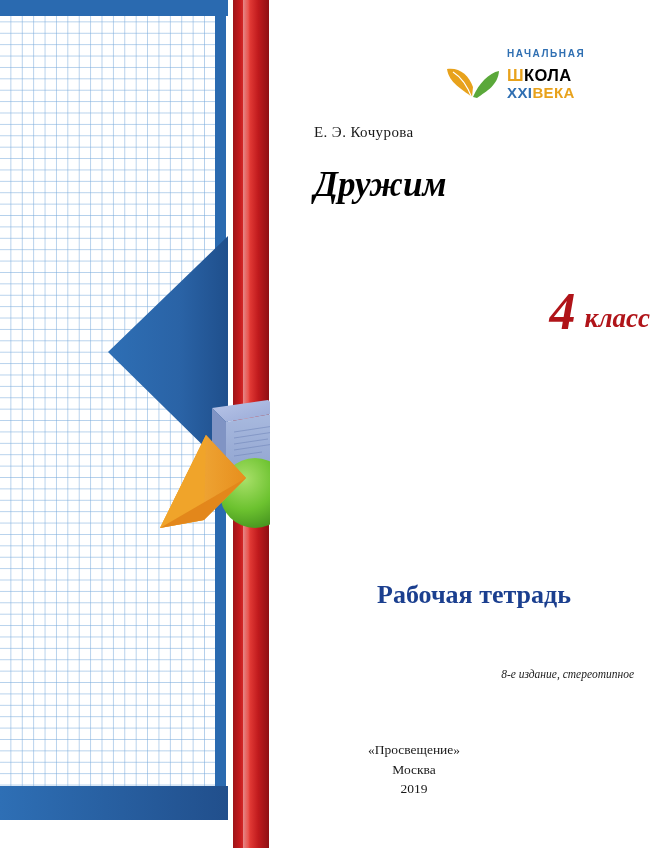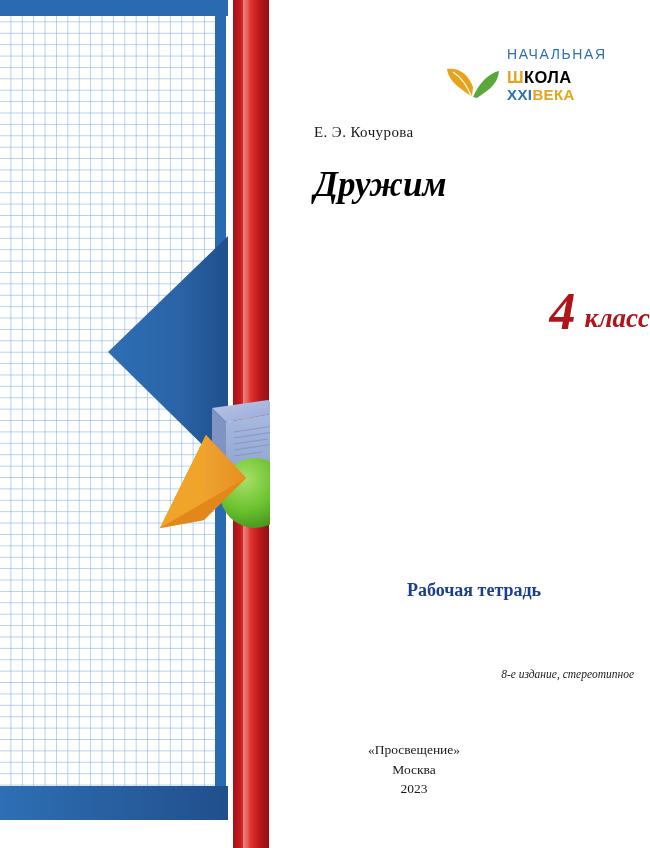--- a/index.html
+++ b/index.html
@@ -122,24 +122,24 @@
     align-items: center;
   }
   .logo-bird { width: 56px; height: 52px; flex: 0 0 auto; }
   .logo-text {
     margin-left: 6px;
     font-family: "Liberation Sans", sans-serif;
     line-height: 1.08;
     color: #2f6fb2;
   }
   .logo-line1 {
-    font-size: 14px;
+    font-size: 10px;
     letter-spacing: 1.6px;
     color: #2f6fb2;
-    font-weight: 400;
+    font-weight: 700;
     margin-bottom: 7px;
   }
   .logo-line2 {
     font-size: 16.5px;
     font-weight: 700;
     letter-spacing: 0.4px;
   }
   .logo-line2 .sc { color: #000000; }
   .logo-line2 .accent { color: #e8a21c; }
   .logo-line3 {
@@ -189,21 +189,21 @@
   .grade .word { font-size: 27px; margin-left: 8px; }
 
   .worktype {
     position: absolute;
     left: 44px;
     top: 580px;
     width: 320px;
     text-align: center;
     font-family: "Liberation Serif", serif;
     font-weight: bold;
-    font-size: 18px;
+    font-size: 26px;
     color: #1b3f8f;
   }
 
   .edition {
     position: absolute;
     left: 44px;
     top: 668px;
     width: 320px;
     text-align: right;
     font-family: "Liberation Serif", serif;
@@ -332,17 +332,17 @@
       <span class="num">4</span><span class="word">класс</span>
     </div>
 
     <div class="worktype">Рабочая тетрадь</div>
 
     <div class="edition">8-е издание, стереотипное</div>
 
     <div class="imprint">
       <div>«Просвещение»</div>
       <div>Москва</div>
-      <div>2023</div>
+      <div>2019</div>
     </div>
 
   </div>
 </div>
 
 </body></html>

